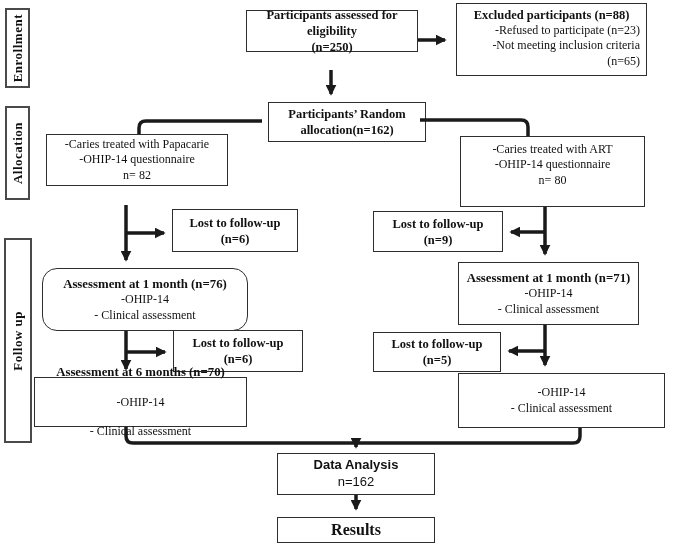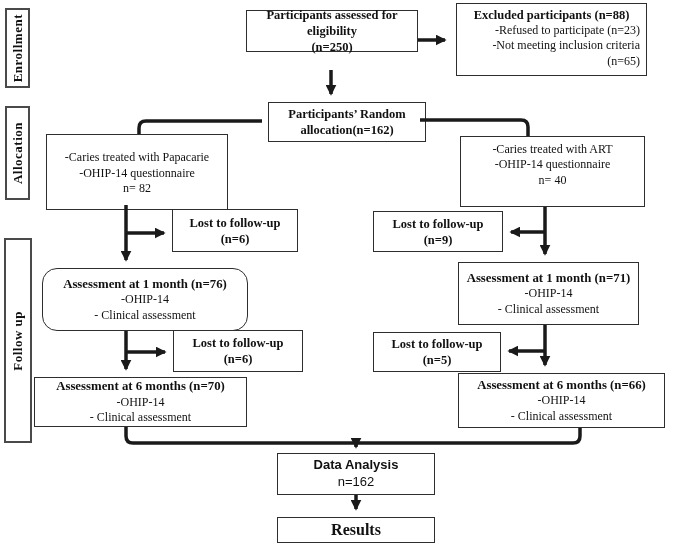--- a/index.html
+++ b/index.html
@@ -25,31 +25,31 @@
   }
   #stage-enrollment{left:5px;top:8px;width:25px;height:80px;}
   #stage-allocation{left:5px;top:106px;width:25px;height:94px;}
   #stage-followup{left:4px;top:238px;width:28px;height:205px;}
 
   #eligibility{left:246px;top:10px;width:172px;height:42px;font-weight:bold;font-size:12.5px;}
   #excluded{left:456px;top:3px;width:191px;height:73px;justify-content:flex-start;padding:3px 6px;}
   #excluded .title{font-weight:bold;font-size:12.5px;}
   #excluded .item{text-align:right;font-size:12px;}
   #randomization{left:262px;top:102px;width:158px;height:40px;font-weight:bold;font-size:12.5px;margin-left:6px;}
-  #group-left{left:46px;top:134px;width:182px;height:76px;justify-content:center;padding-top:5px;}
+  #group-left{left:46px;top:134px;width:182px;height:52px;justify-content:flex-end;padding-top:5px;}
   #group-right{left:460px;top:136px;width:185px;height:71px;justify-content:flex-start;padding-top:5px;}
   .lost{font-weight:bold;font-size:12.5px;}
   #lost1-left{left:172px;top:209px;width:126px;height:43px;}
   #lost1-right{left:373px;top:211px;width:130px;height:41px;}
   #lost2-left{left:173px;top:330px;width:130px;height:42px;}
   #lost2-right{left:373px;top:332px;width:128px;height:40px;}
   .assess .title{font-weight:bold;font-size:12.8px;}
   #assess1-left{left:42px;top:268px;width:206px;height:63px;border-radius:15px;}
   #assess1-right{left:458px;top:262px;width:181px;height:63px;}
-  #assess6-left{left:34px;top:377px;width:213px;height:50px;}
+  #assess6-left{left:34px;top:377px;width:213px;height:50px;gap:14px;}
   #assess6-right{left:458px;top:373px;width:207px;height:55px;}
   #data-analysis{left:277px;top:453px;width:158px;height:42px;font-family:"Liberation Sans",sans-serif;font-size:13px;}
   #data-analysis .title{font-weight:bold;}
   #results{left:277px;top:517px;width:158px;height:26px;font-weight:bold;font-size:16px;}
 
   svg.connectors{position:absolute;left:0;top:0;pointer-events:none;}
 </style>
 </head>
 <body>
 
@@ -83,21 +83,21 @@
   </div>
 
   <div class="box" id="group-left">
     <span class="line">-Caries treated with Papacarie</span>
     <span class="line">-OHIP-14 questionnaire</span>
     <span class="line">n= 82</span>
   </div>
   <div class="box" id="group-right">
     <span class="line">-Caries treated with ART</span>
     <span class="line">-OHIP-14 questionnaire</span>
-    <span class="line">n= 40</span>
+    <span class="line">n= 80</span>
   </div>
 
   <div class="box lost" id="lost1-left">
     <span class="line">Lost to follow-up</span>
     <span class="line">(n=6)</span>
   </div>
   <div class="box lost" id="lost1-right">
     <span class="line">Lost to follow-up</span>
     <span class="line">(n=9)</span>
   </div>
@@ -121,21 +121,20 @@
     <span class="line">Lost to follow-up</span>
     <span class="line">(n=5)</span>
   </div>
 
   <div class="box assess" id="assess6-left">
     <span class="line title">Assessment at 6 months (n=70)</span>
     <span class="line">-OHIP-14</span>
     <span class="line">- Clinical assessment</span>
   </div>
   <div class="box assess" id="assess6-right">
-    <span class="line title">Assessment at 6 months (n=66)</span>
     <span class="line">-OHIP-14</span>
     <span class="line">- Clinical assessment</span>
   </div>
 
   <div class="box" id="data-analysis">
     <span class="line title">Data Analysis</span>
     <span class="line">n=162</span>
   </div>
   <div class="box" id="results">
     <span class="line">Results</span>

